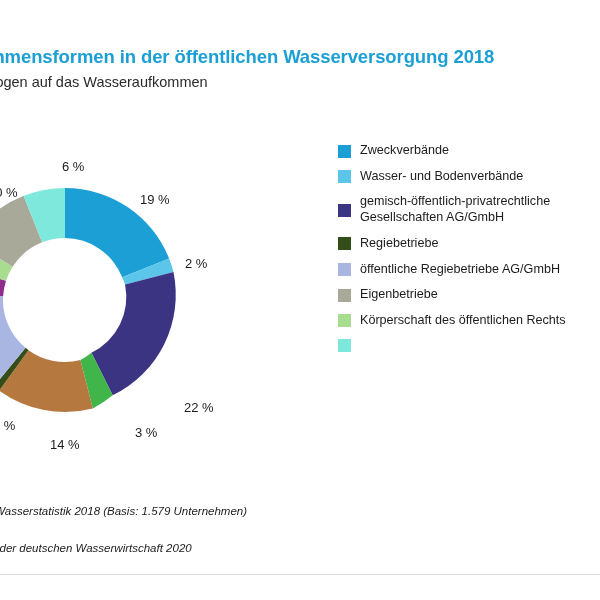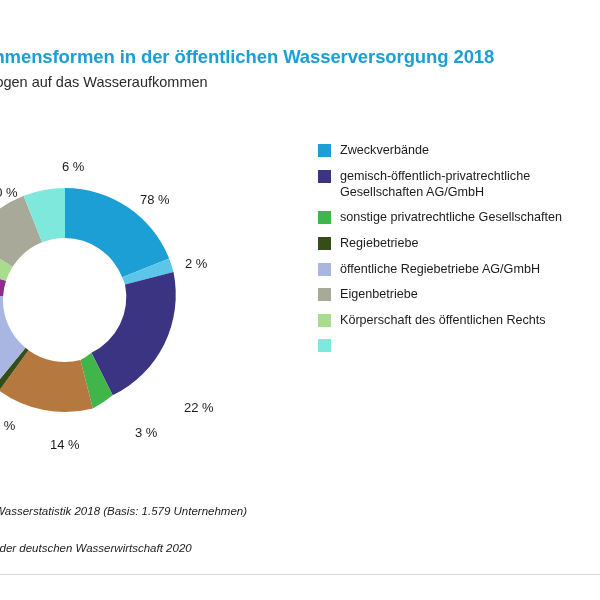--- a/index.html
+++ b/index.html
@@ -59,22 +59,23 @@
     white-space: nowrap;
   }
   .legend {
     position: absolute;
     left: 318px;
     top: 142px;
     width: 282px;
   }
   .legend-row {
     display: flex;
-    align-items: flex-start;
+    align-items: center;
     margin-bottom: 9.5px;
+    margin-left: 20px;
   }
   .legend-swatch {
     width: 13px;
     height: 13px;
     flex: 0 0 13px;
     margin-top: 2px;
     margin-right: 9px;
   }
   .legend-label {
     font-size: 12.6px;
@@ -130,43 +131,43 @@
         <path fill="#8e2d8e" d="M -111.76 -7.03 A 112 112 0 0 1 -106.52 -34.61 L -58.96 -19.16 A 62 62 0 0 0 -61.87 -3.89 Z"></path>
 
         <path fill="#a8dc8f" d="M -106.52 -34.61 A 112 112 0 0 1 -94.57 -59.91 L -52.35 -33.16 A 62 62 0 0 0 -58.96 -19.16 Z"></path>
 
         <path fill="#a9a99a" d="M -94.57 -59.91 A 112 112 0 0 1 -41.39 -104.13 L -22.91 -57.64 A 62 62 0 0 0 -52.35 -33.16 Z"></path>
 
         <path fill="#7fe8dd" d="M -41.39 -104.13 A 112 112 0 0 1 0 -112 L 0 -62 A 62 62 0 0 0 -22.91 -57.64 Z"></path>
       </g>
     </svg>
 
-    <div class="pct-label" style="left:230px; top:22px;">78 %</div>
+    <div class="pct-label" style="left:230px; top:22px;">19 %</div>
     <div class="pct-label" style="left:275px; top:86px;">2 %</div>
     <div class="pct-label" style="left:274px; top:197px;margin-top:33px;">22 %</div>
     <div class="pct-label" style="left:225px; top:255px;">3 %</div>
     <div class="pct-label" style="left:140px; top:267px;">14 %</div>
     <div class="pct-label" style="left:83px; top:248px;">1 %</div>
     <div class="pct-label" style="left:78px; top:15px;">10 %</div>
     <div class="pct-label" style="left:152px; top:-11px;">6 %</div>
   </div>
 
   <div class="legend">
     <div class="legend-row">
       <span class="legend-swatch" style="background:#1b9fd4"></span>
       <span class="legend-label">Zweckverbände</span>
     </div>
     <div class="legend-row">
+      <span class="legend-swatch" style="background:#5bc5ea"></span>
+      <span class="legend-label">Wasser- und Bodenverbände</span>
+    </div>
+    <div class="legend-row">
       <span class="legend-swatch" style="background:#3b3483"></span>
       <span class="legend-label">gemisch-öffentlich-privatrechtliche
 Gesellschaften AG/GmbH</span>
-    </div>
-    <div class="legend-row">
-      <span class="legend-swatch" style="background:#3fb54a"></span>
-      <span class="legend-label">sonstige privatrechtliche Gesellschaften</span>
     </div>
     <div class="legend-row">
       <span class="legend-swatch" style="background:#354d18"></span>
       <span class="legend-label">Regiebetriebe</span>
     </div>
     <div class="legend-row">
       <span class="legend-swatch" style="background:#a9b6e2"></span>
       <span class="legend-label">öffentliche Regiebetriebe AG/GmbH</span>
     </div>
     <div class="legend-row">

